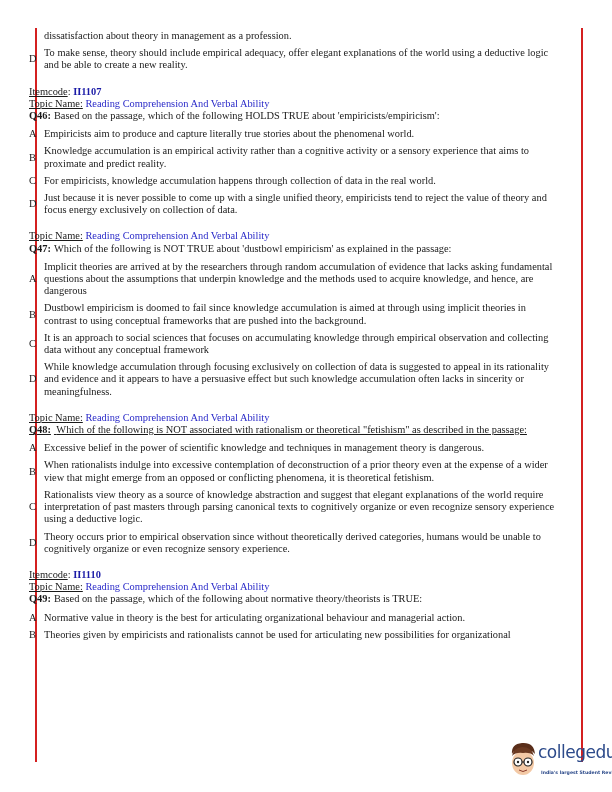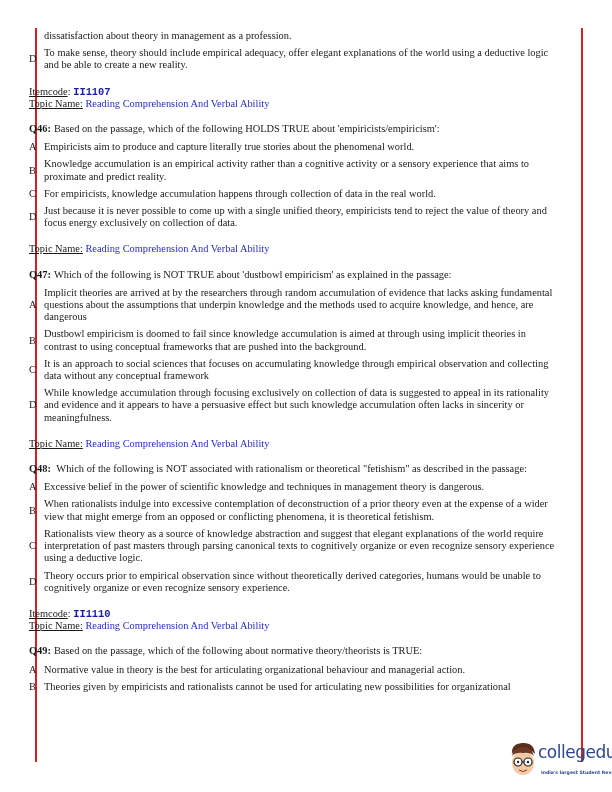--- a/index.html
+++ b/index.html
@@ -7,26 +7,26 @@
     body { position: relative; font-family: "Liberation Serif", "DejaVu Serif", serif; color: #1a1a1a; font-size: 10.4px; line-height: 12.2px; }
     .border-left { position: absolute; left: 35px; top: 28px; width: 2px; height: 734px; background: #d42020; }
     .border-right { position: absolute; left: 581px; top: 28px; width: 2px; height: 734px; background: #d42020; }
     .content { position: absolute; left: 29px; top: 30px; width: 530px; }
     .opt { display: flex; align-items: center; margin-bottom: 5px; }
     .opt .letter { width: 15px; flex: 0 0 15px; text-align: left; }
     .opt .text { flex: 1; padding-right: 4px; }
     .cont { padding-left: 15px; margin-bottom: 5px; }
     .section { margin-top: 14px; }
     .meta-label { text-decoration: underline; color: #1a1a1a; }
-    .itemcode { color: #1a1aa6; font-weight: bold; font-family: Liberation Mono, monospace; }
+    .itemcode { color: #1a1aa6; font-weight: bold; }
     .topic { color: #2a2ac8; text-align: right; }
-    .q { display: flex; margin-top: 13px; margin-bottom: 6px; }
+    .q { display: flex; margin-top: 0; margin-bottom: 6px; }
     .q .qnum { font-weight: bold; white-space: nowrap; margin-right: 3px; }
     .q .qtext { flex: 1; }
-    .q.hang { display: block; padding-left: 23px; text-indent: -23px; }
+    .q.hang { display: block; padding-left: 23px; text-indent: -23px; text-decoration: underline; }
     .logo { position: absolute; left: 504px; top: 740px; width: 132px; height: 52px; }
     .logo .face { position: absolute; left: 4px; top: 2px; width: 30px; height: 36px; }
     .logo .brand { position: absolute; left: 34px; top: 6px; font-family: "DejaVu Sans", sans-serif; font-size: 17px; color: #2c4a8a; letter-spacing: -0.5px; font-weight: 500; }
     .logo .tag { position: absolute; left: 37px; top: 27px; font-family: "DejaVu Sans", sans-serif; font-size: 4.6px; color: #2c4a8a; font-weight: bold; white-space: nowrap; }
   </style>
 </head>
 <body>
 
 <div class="border-left"></div>
 <div class="border-right"></div>

